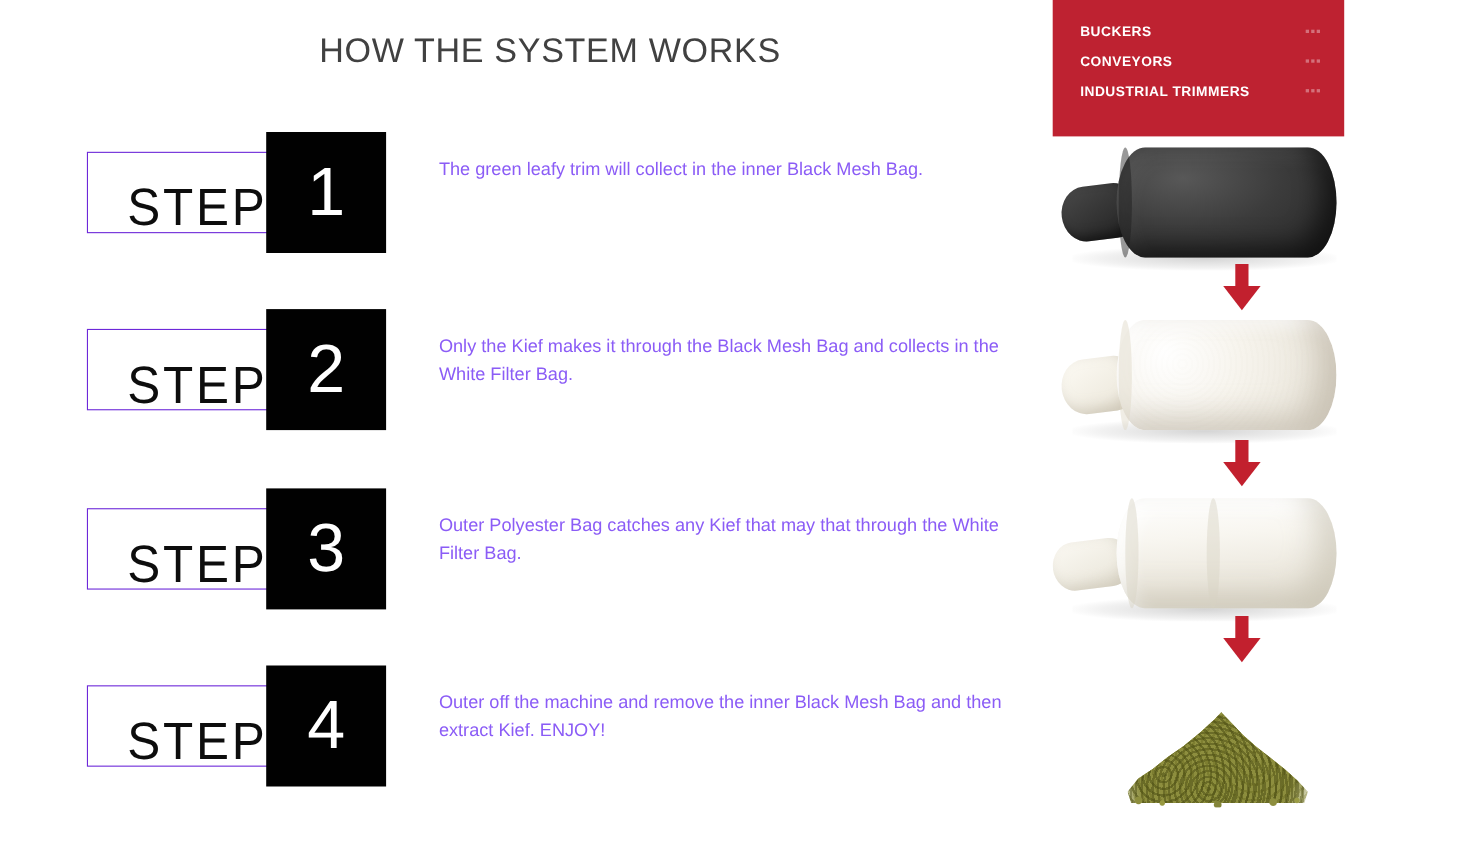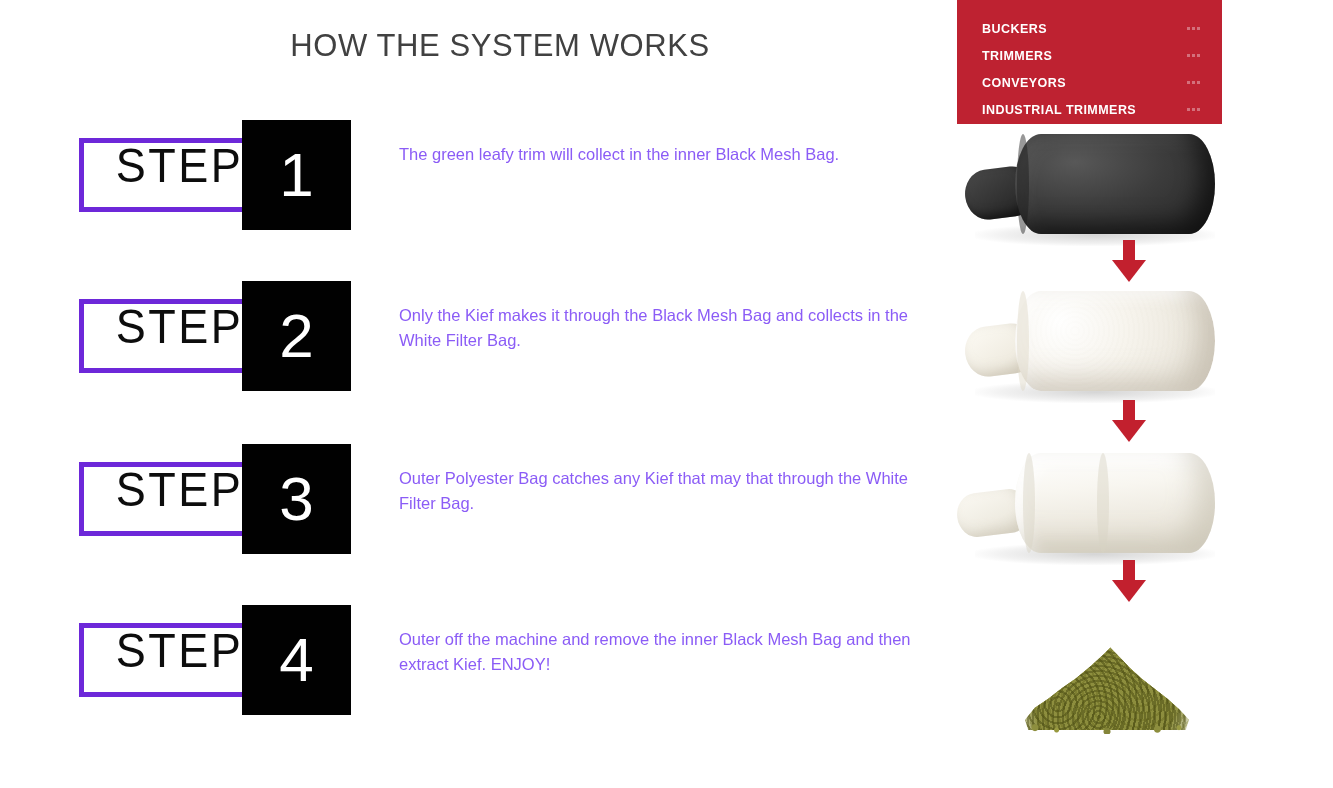--- a/index.html
+++ b/index.html
@@ -33,24 +33,24 @@
   .step-row.r1 { top: 281px; }
   .step-row.r2 { top: 444px; }
   .step-row.r3 { top: 605px; }
 
   .step-badge { position: absolute; left: 79px; top: 0; width: 272px; height: 110px; }
 
   .step-word-box {
     position: absolute;
     left: 0; top: 18px;
     width: 197px; height: 74px;
-    border: 5px solid #6d28d9;
+    border: 1px solid #6d28d9;
     background: #ffffff;
     display: flex;
-    align-items: flex-start;
+    align-items: flex-end;
     justify-content: center;
   }
   .step-word {
     font-size: 45px;
     font-weight: 300;
     letter-spacing: 2.5px;
     color: #0d0d0d;
     line-height: 1;
     padding-left: 4px;
     font-family: "Liberation Sans", sans-serif;
@@ -340,28 +340,20 @@
 
     <div class="red-nav-item">
       <span class="red-nav-label">BUCKERS</span>
       <span class="red-nav-dots">
           <i></i>
           <i></i>
           <i></i>
         </span>
     </div>
 
-    <div class="red-nav-item">
-      <span class="red-nav-label">TRIMMERS</span>
-      <span class="red-nav-dots">
-          <i></i>
-          <i></i>
-          <i></i>
-        </span>
-    </div>
 
     <div class="red-nav-item">
       <span class="red-nav-label">CONVEYORS</span>
       <span class="red-nav-dots">
           <i></i>
           <i></i>
           <i></i>
         </span>
     </div>
 

